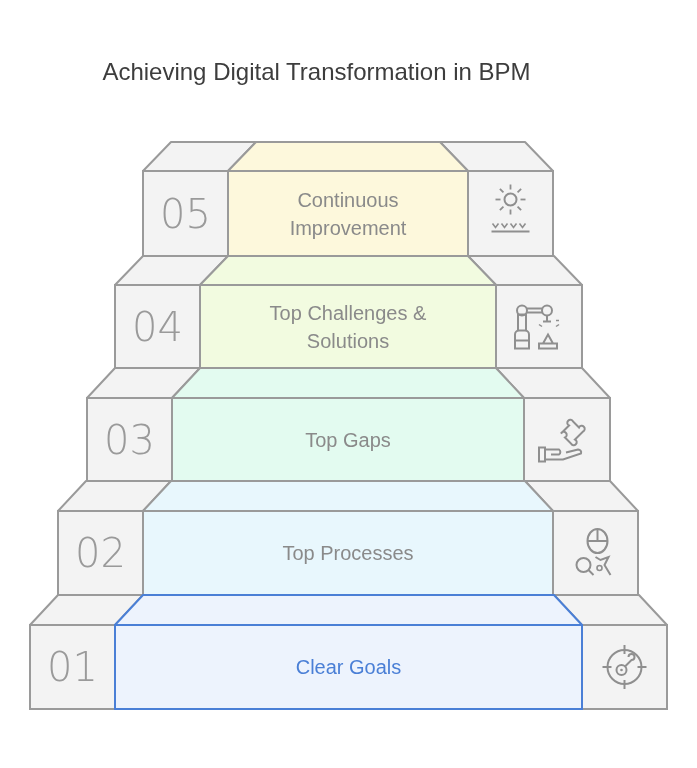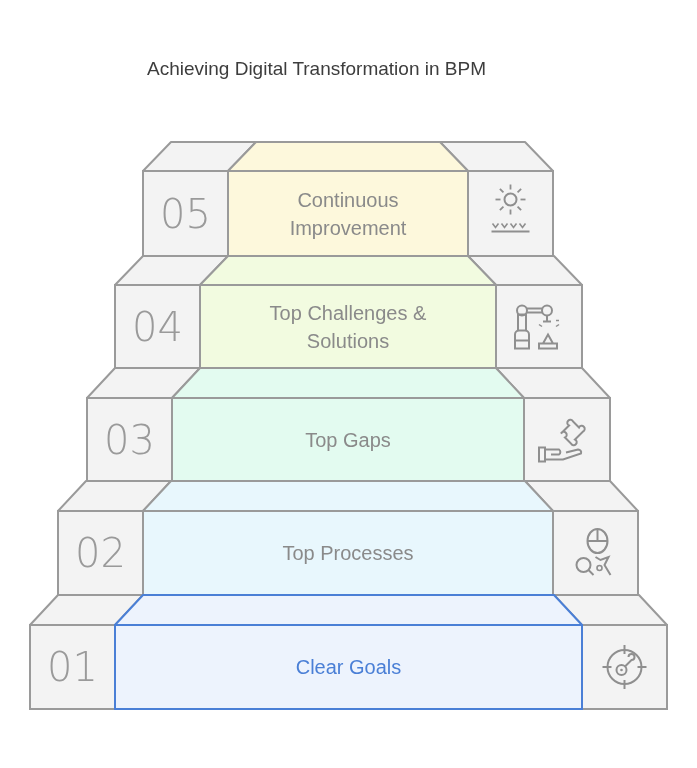--- a/index.html
+++ b/index.html
@@ -1,17 +1,17 @@
 <!DOCTYPE html>
 <html><head>
 <meta charset="utf-8">
 <style>
   html,body{margin:0;padding:0;background:#ffffff;}
   body{width:697px;height:768px;position:relative;overflow:hidden;font-family:"Liberation Sans",sans-serif;}
-  #title{position:absolute;left:0;top:58px;width:633px;text-align:center;font-size:19px;color:#3d3d3d;}
+  #title{position:absolute;left:0;top:58px;width:633px;text-align:center;font-size:24px;color:#3d3d3d;}
   svg#stairs{position:absolute;left:0;top:0;}
   .num{font-family:"DejaVu Sans",sans-serif;font-weight:200;font-size:40px;fill:#9a9a9a;}
   .lbl{font-family:"Liberation Sans",sans-serif;font-size:20px;fill:#8a8a8a;}
   .lbl.active{fill:#4a7fd6;}
 </style>
 </head>
 <body>
 
 <div id="title">Achieving Digital Transformation in BPM</div>
 

